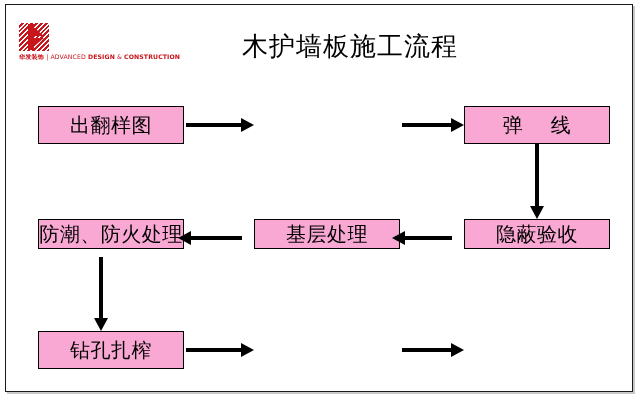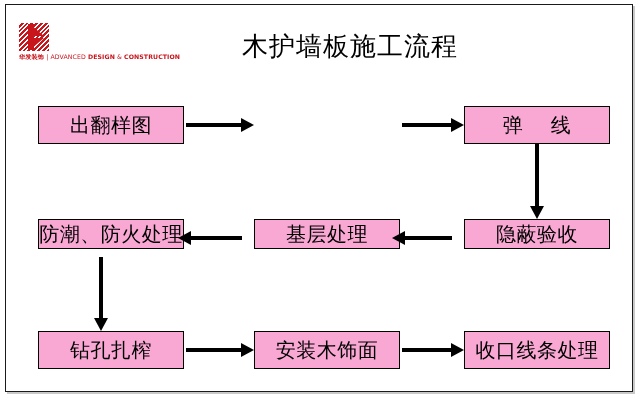--- a/index.html
+++ b/index.html
@@ -232,22 +232,20 @@
   <div class="flow">
 
     <div class="node col-1 row-1">出翻样图</div>
     <div class="node col-3 row-1">弹    线</div>
 
     <div class="node col-3 row-2">隐蔽验收</div>
     <div class="node col-2 row-2">基层处理</div>
     <div class="node col-1 row-2">防潮、防火处理</div>
 
     <div class="node col-1 row-3">钻孔扎榨</div>
-    <div class="node col-2 row-3">安装木饰面</div>
-    <div class="node col-3 row-3">收口线条处理</div>
 
     <div class="arrow-h a-r1-1">
         <span class="head-r"></span>
       </div>
     <div class="arrow-h a-r1-2">
         <span class="head-r"></span>
       </div>
 
     <div class="arrow-v a-v-right">
         <span class="head-d"></span>

